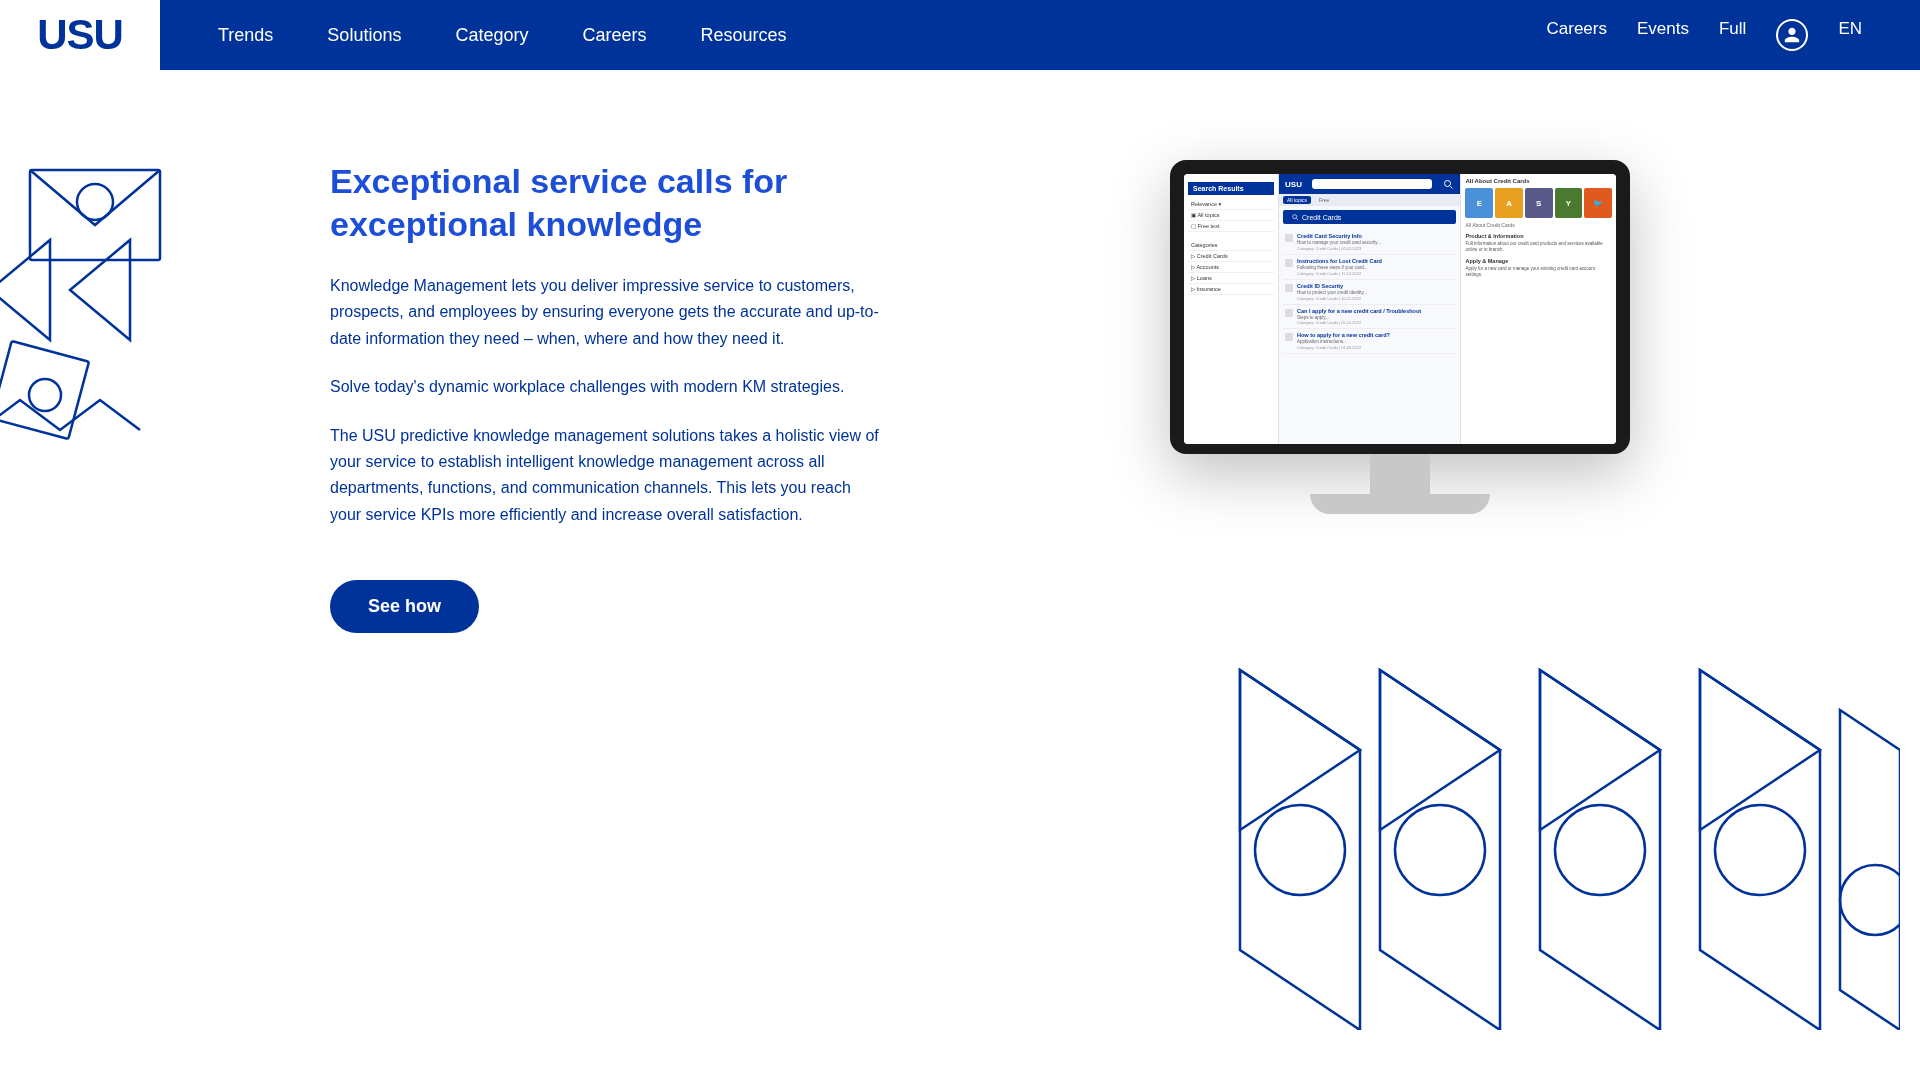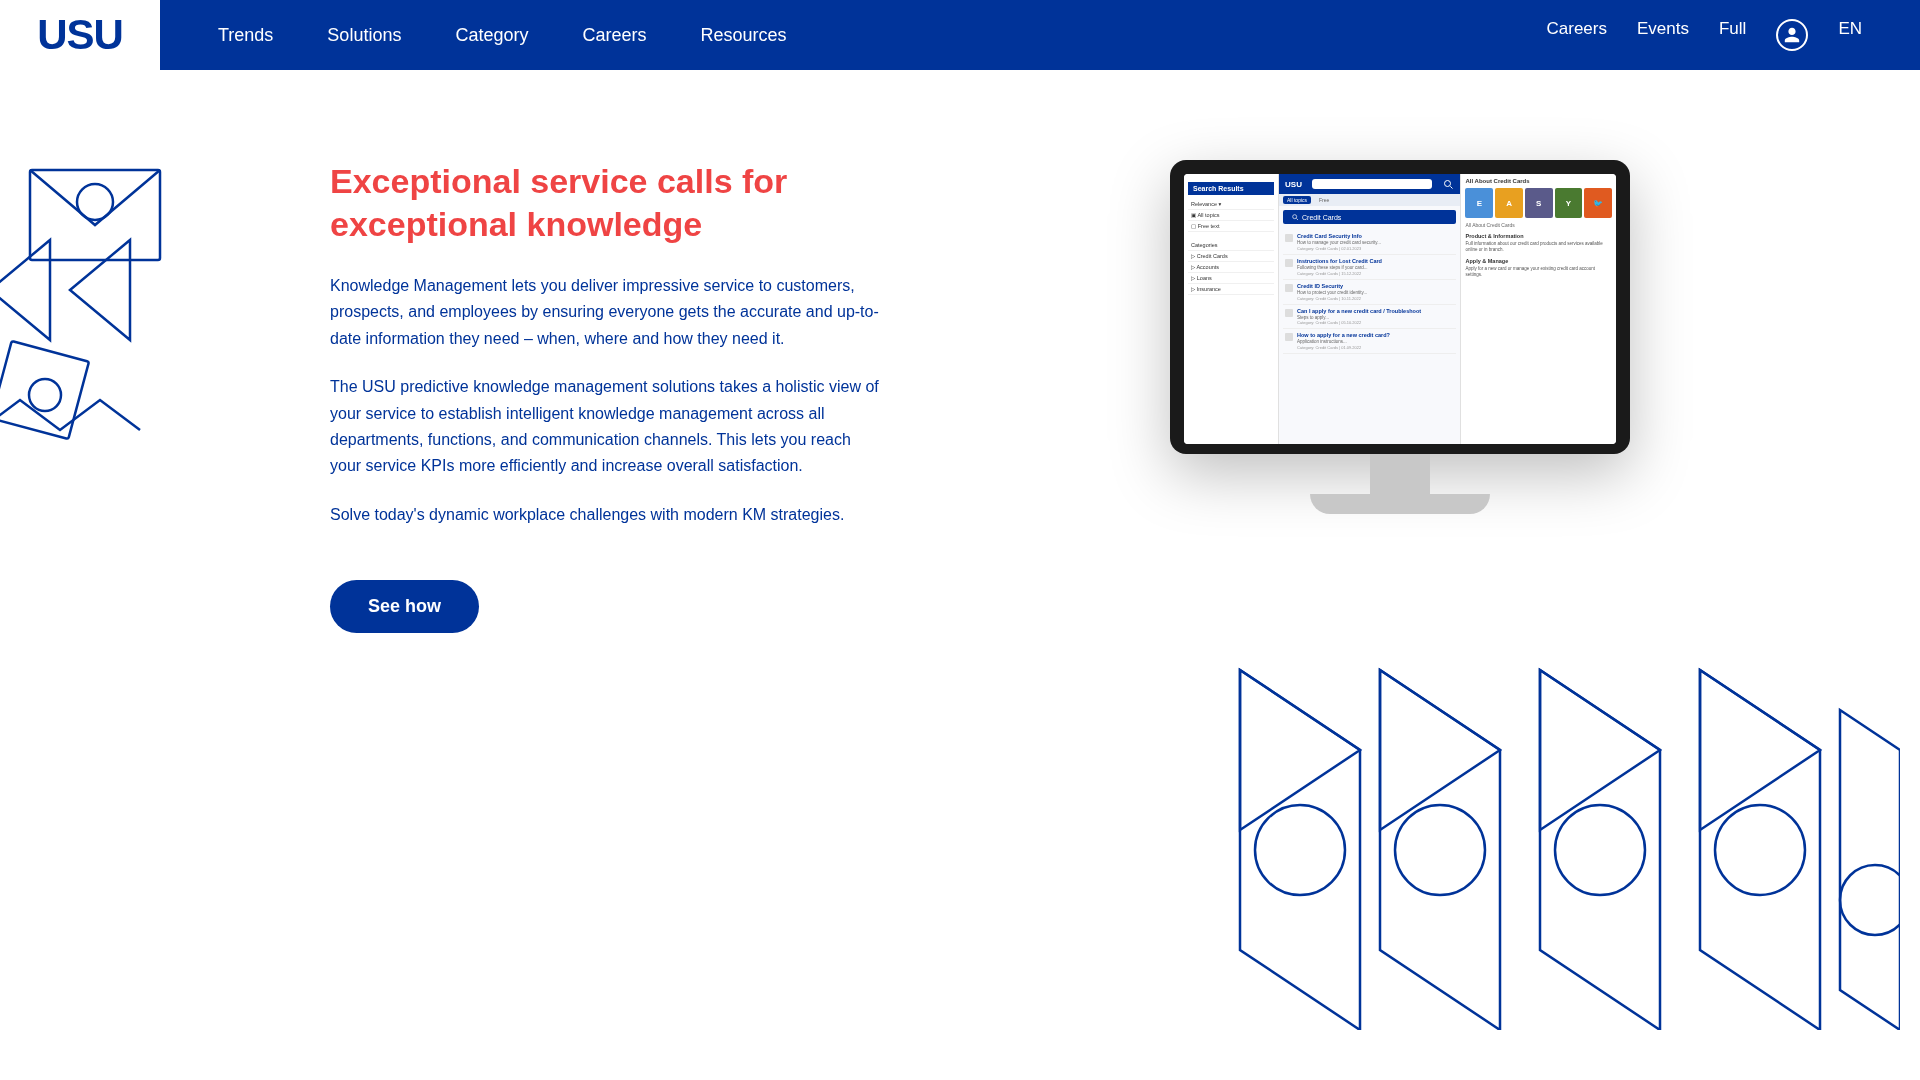--- a/index.html
+++ b/index.html
@@ -81,21 +81,21 @@
     }
 
     
     .text-section {
       margin-left: 270px;
       max-width: 550px;
       padding-top: 30px;
       flex-shrink: 0;
     }
     .main-heading {
-      color: #ef4444;
+      color: #1d4ed8;
       font-size: 34px;
       font-weight: 700;
       line-height: 1.25;
       margin-bottom: 28px;
     }
     .main-paragraph {
       color: #003399;
       font-size: 16px;
       line-height: 1.65;
       margin-bottom: 22px;
@@ -347,22 +347,22 @@
       <rect x="30" y="240" width="80" height="80" rx="2" transform="rotate(15 70 280)"></rect>
       <circle cx="75" cy="285" r="16"></circle>
 
       <polyline points="10,320 50,290 90,320 130,290 170,320"></polyline>
     </g>
   </svg>
 
   <div class="text-section">
     <h1 class="main-heading">Exceptional service calls for exceptional knowledge</h1>
     <p class="main-paragraph">Knowledge Management lets you deliver impressive service to customers, prospects, and employees by ensuring everyone gets the accurate and up-to-date information they need – when, where and how they need it.</p>
+    <p class="main-paragraph">Solve today's dynamic workplace challenges with modern KM strategies.</p>
     <p class="main-paragraph">The USU predictive knowledge management solutions takes a holistic view of your service to establish intelligent knowledge management across all departments, functions, and communication channels. This lets you reach your service KPIs more efficiently and increase overall satisfaction.</p>
-    <p class="main-paragraph">Solve today's dynamic workplace challenges with modern KM strategies.</p>
     <button class="see-how-btn">See how</button>
   </div>
 
   <div class="right-section">
 
     <div class="monitor-wrapper">
       <div class="monitor-frame">
         <div class="monitor-screen">
           <div class="screen-content">
 

